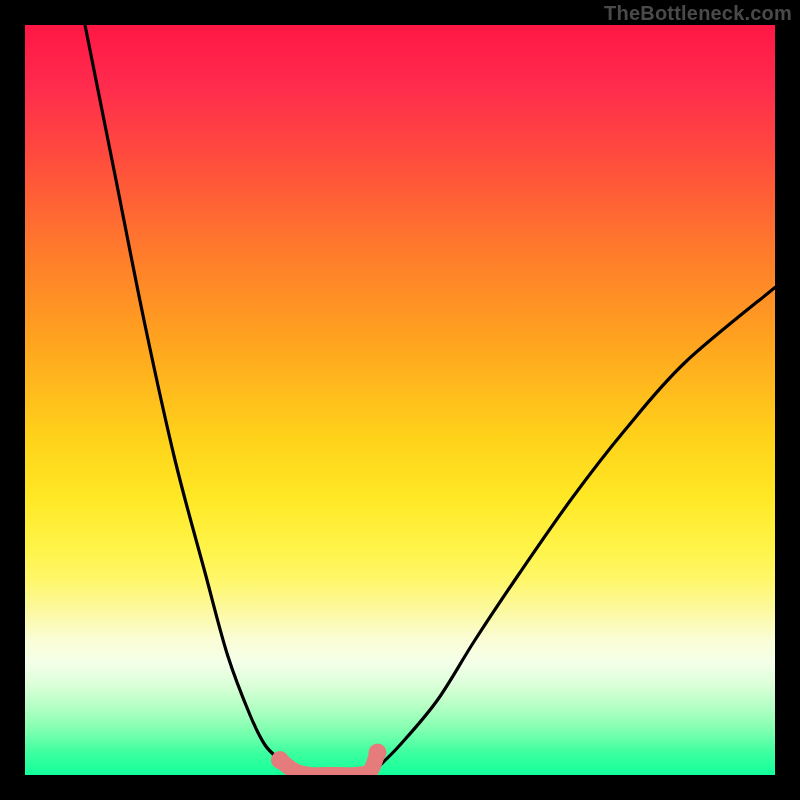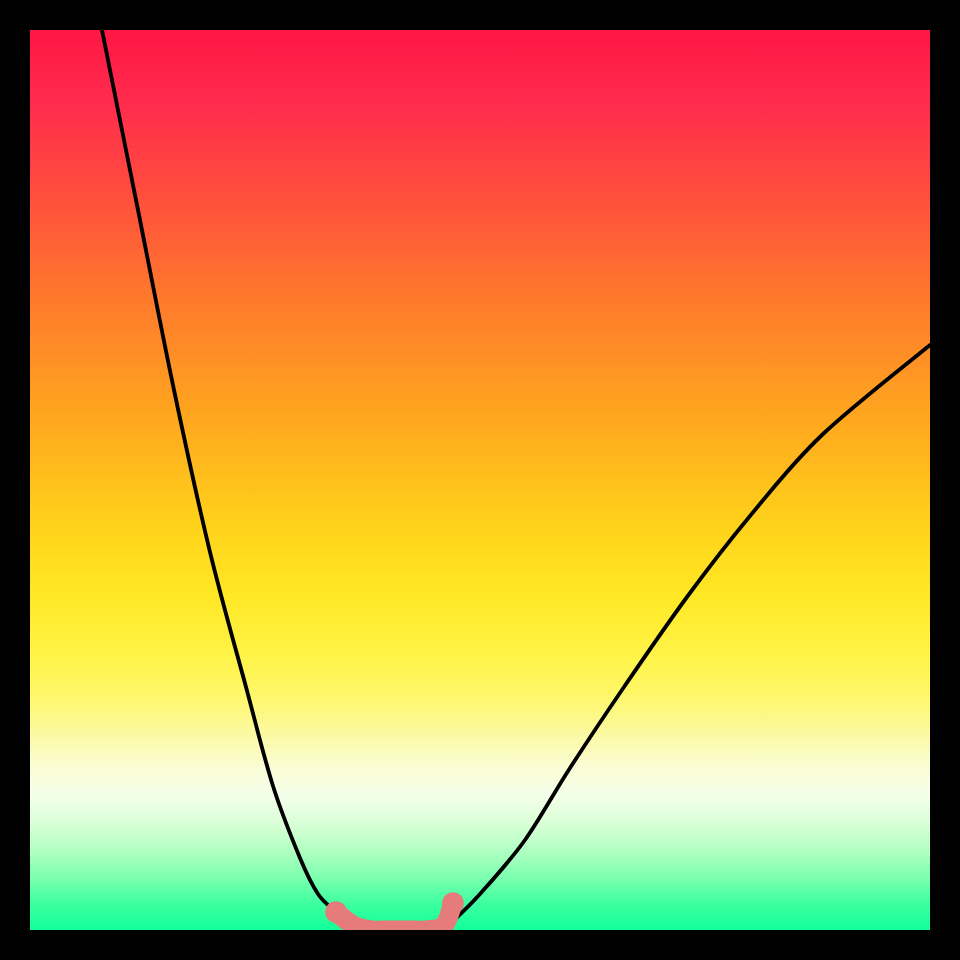--- a/index.html
+++ b/index.html
@@ -64,20 +64,21 @@
     width: 100%;
     height: 100%;
     overflow: visible;
   }
 </style>
 </head>
 <body>
 
 <div class="frame">
 
+  <div class="watermark">TheBottleneck.com</div>
 
   <div class="plot-area">
     <div class="gradient"></div>
 
     <svg class="curve" viewBox="0 0 750 750" preserveAspectRatio="none">
       <path d="M 60 0 C 65 25, 80 100, 90 150 C 100 200, 110 252.5, 120 300 C 130 347.5, 140 393.75, 150 435 C 160 476.25, 171.25 515, 180 547.5 C 188.75 580, 195 606.25, 202.5 630 C 210 653.75, 218.75 675, 225 690 C 231.25 705, 235 712.5, 240 720 C 245 727.5, 251.25000000000003 731.25, 255.00000000000003 735 C 258.75 738.75, 261.25 741.25, 262.5 742.5" stroke="#000000" stroke-width="3.2" fill="none" stroke-linecap="round"></path>
       <path d="M 352.5 742.5 C 356.25 738.75, 365 731.25, 375 720 C 385 708.75, 400.00000000000006 692.5, 412.50000000000006 675 C 425.00000000000006 657.5, 436.25 636.25, 450 615 C 463.75 593.75, 478.75 571.25, 495 547.5 C 511.25 523.75, 530 496.25, 547.5 472.5 C 565 448.75, 581.25 427.5, 600 405 C 618.75 382.5, 635 361.24999999999994, 660 337.49999999999994 C 685 313.74999999999994, 735 275, 750 262.5" stroke="#000000" stroke-width="3.2" fill="none" stroke-linecap="round"></path>
       <path d="M 255.00000000000003 735 C 257.5 736.875, 265 743.75, 270 746.25 C 275 748.75, 280 749.375, 285 750 C 290 750.625, 295 750, 300 750 C 305 750, 310 750, 315 750 C 320 750, 325 750.625, 330 750 C 335 749.375, 341.25 750, 345 746.25 C 348.75 742.5, 351.25 730.625, 352.5 727.5" stroke="#e67b7b" stroke-width="16" fill="none" stroke-linecap="round" stroke-linejoin="round"></path>
       <g>
           <circle cx="255.00000000000003" cy="735" r="9" fill="#e67b7b"></circle>

